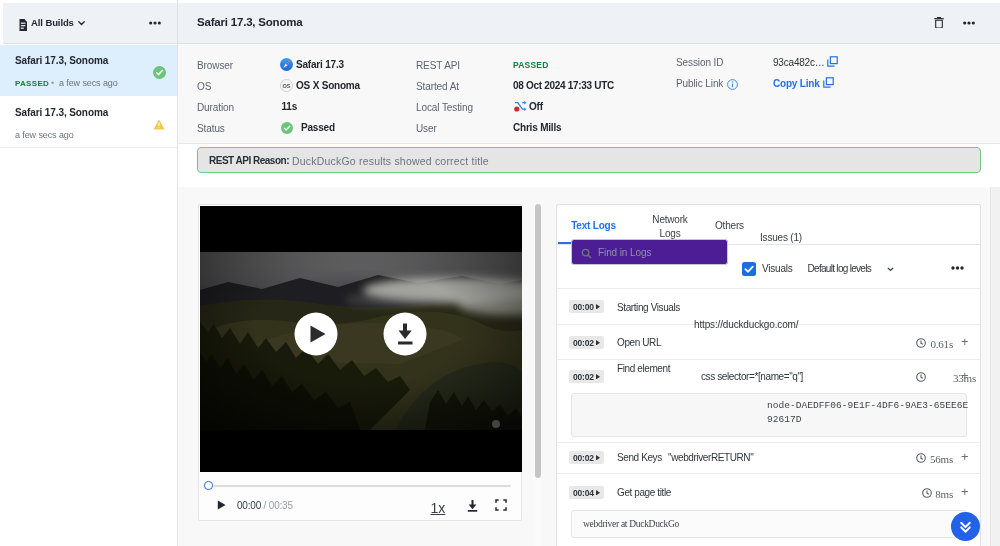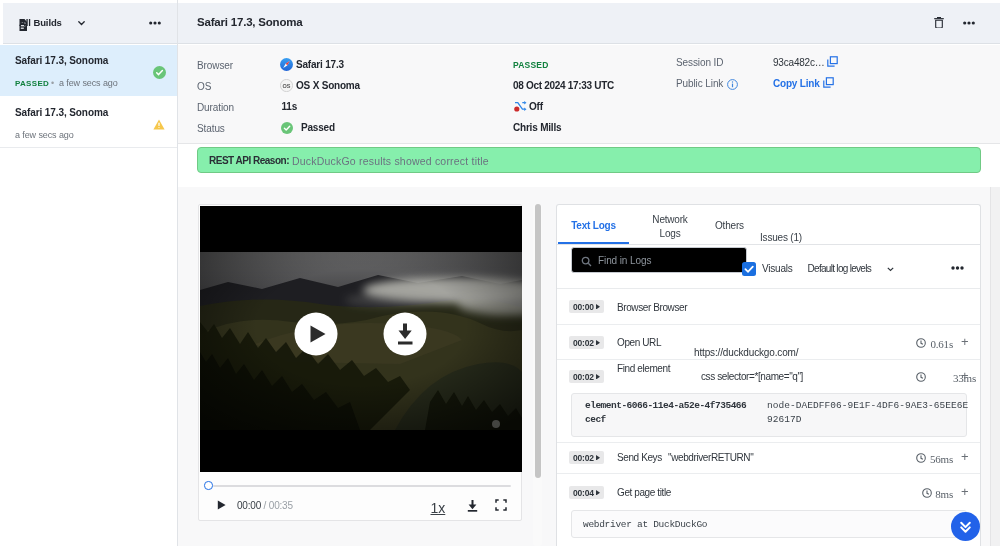--- a/index.html
+++ b/index.html
@@ -20,21 +20,21 @@
 <body>
 
 <div class="abs" style="left:0;top:0;width:178px;height:546px;background:#fff;border-right:1px solid #e0e3e7;">
   <div class="abs" style="left:3px;top:3px;width:174px;height:41px;background:#eef1f6;border-bottom:1px solid #dde1e6;">
     <svg class="abs" style="left:14.5px;top:15.5px" width="10" height="12" viewBox="0 0 10 12">
       <path d="M1.5 0 h5 l2.5 3 v9 h-7.5 z" fill="#23272f"></path>
       <rect x="2.8" y="3.6" width="4.6" height="1.2" fill="#eef1f6"></rect>
       <rect x="2.8" y="6.1" width="4.6" height="1.2" fill="#eef1f6"></rect>
       <rect x="2.8" y="8.6" width="3" height="1.2" fill="#eef1f6"></rect>
     </svg>
-    <div class="abs" style="left:16px;top:14px;font-size:9.5px;letter-spacing:-0.1px;font-weight:700;color:#23272f;">All Builds</div>
+    <div class="abs" style="left:28px;top:14px;font-size:9.5px;letter-spacing:-0.1px;font-weight:700;color:#23272f;">All Builds</div>
     <svg class="abs" style="left:75px;top:18px" width="7" height="5" viewBox="0 0 7 5">
         <path d="M0.8 0.8 l2.7 2.7 L6.2 0.8" stroke="#23272f" stroke-width="1.3" fill="none" stroke-linecap="round"></path>
       </svg>
     <svg class="abs" style="left:145.5px;top:18px;" width="12" height="4" viewBox="0 0 12 4">
         <circle cx="1.7" cy="2" r="1.55" fill="#23272f"></circle>
         <circle cx="6" cy="2" r="1.55" fill="#23272f"></circle>
         <circle cx="10.3" cy="2" r="1.55" fill="#23272f"></circle>
       </svg>
   </div>
   <div class="abs" style="left:0;top:45px;width:177px;height:51px;background:#ddeefc;">
@@ -91,20 +91,21 @@
     <text x="6.5" y="9" text-anchor="middle" font-size="5.5" font-weight="bold" fill="#555" font-family="Liberation Sans">OS</text>
   </svg>
   <div class="abs val" style="left:118px;top:34.5px;">OS X Sonoma</div>
   <div class="abs val" style="left:103.5px;top:55.5px;">11s</div>
   <svg class="abs" style="left:102.5px;top:76.5px;" width="12" height="12" viewBox="0 0 12 12">
       <circle cx="6" cy="6" r="6" fill="#69c578"></circle>
       <path d="M3.4 6.2 l1.8 1.8 L8.7 4.2" stroke="#fff" stroke-width="1.4" fill="none" stroke-linecap="round" stroke-linejoin="round"></path>
     </svg>
   <div class="abs val" style="left:123px;top:77px;">Passed</div>
 
+  <div class="abs lbl" style="left:238px;top:10px;">REST API<br>Started At<br>Local Testing<br>User</div>
   <div class="abs" style="left:335px;top:14.5px;font-size:8.5px;font-weight:700;color:#12813f;letter-spacing:0.2px;line-height:10px;">PASSED</div>
   <div class="abs val" style="left:335px;top:34.5px;letter-spacing:-0.3px;">08 Oct 2024 17:33 UTC</div>
   <svg class="abs" style="left:336px;top:55px;" width="13" height="12" viewBox="0 0 13 12">
     <path d="M1 2.7 h2.8 l4.6 6.5 h2.3" stroke="#2f86e8" stroke-width="1.3" fill="none"></path>
     <path d="M4.9 9.2 h-1.3 M8.3 2.7 h2.4" stroke="#2f86e8" stroke-width="1.3" fill="none"></path>
     <path d="M10.2 0.9 l2.3 1.8 -2.3 1.8 z M10.2 7.4 l2.3 1.8 -2.3 1.8 z" fill="#2f86e8"></path>
     <circle cx="2.8" cy="9" r="2.6" fill="#cc2b2b"></circle>
   </svg>
   <div class="abs val" style="left:351px;top:55.5px;">Off</div>
   <div class="abs val" style="left:335px;top:76.5px;">Chris Mills</div>
@@ -119,21 +120,21 @@
   <svg class="abs" style="left:649px;top:11px;" width="11" height="11" viewBox="0 0 11 11">
       <rect x="3.4" y="0.8" width="6.8" height="6.8" fill="none" stroke="#2471e6" stroke-width="1.2"></rect>
       <path d="M7.6 10.2 H0.8 V3.4" fill="none" stroke="#2471e6" stroke-width="1.2"></path>
     </svg>
   <div class="abs val" style="left:595px;top:32.5px;color:#2471e6;">Copy Link</div>
   <svg class="abs" style="left:645px;top:32px;" width="11" height="11" viewBox="0 0 11 11">
       <rect x="3.4" y="0.8" width="6.8" height="6.8" fill="none" stroke="#2471e6" stroke-width="1.2"></rect>
       <path d="M7.6 10.2 H0.8 V3.4" fill="none" stroke="#2471e6" stroke-width="1.2"></path>
     </svg>
 
-  <div class="abs" style="left:19px;top:102px;width:784px;height:26px;background:#86efac;border:1px solid #70ca85;border-radius:4px;">
+  <div class="abs" style="left:19px;top:102px;width:784px;height:26px;background:#e5e5e5;border:1px solid #70ca85;border-radius:4px;">
     <div class="abs" style="left:11px;top:7px;font-size:10px;letter-spacing:-0.5px;font-weight:700;color:#2a2f36;">REST API Reason:</div>
     <div class="abs" style="left:94px;top:7px;font-size:10.5px;letter-spacing:0.2px;color:#6b7280;">DuckDuckGo results showed correct title</div>
   </div>
 </div>
 
 <div class="abs" style="left:178px;top:187px;width:822px;height:359px;background:#f8f8f9;"></div>
 
 <div class="abs" style="left:198px;top:204px;width:324px;height:317px;background:#fdfdfd;border:1px solid #e4e4e6;border-radius:2px;">
   <div class="abs" style="left:1px;top:1px;width:322px;height:266px;background:#000;"></div>
   <svg class="abs" style="left:1px;top:47px;" width="322" height="178" viewBox="0 0 322 178">
@@ -195,21 +196,21 @@
 <div class="abs" style="left:533px;top:204px;width:9px;height:342px;background:#fafafa;border-radius:4px;"></div>
 <div class="abs" style="left:534.5px;top:204px;width:6.5px;height:274px;background:#c5c5c5;border-radius:3px;"></div>
 
 <div class="abs" style="left:556px;top:204px;width:425px;height:342px;background:#fff;border:1px solid #dfe1e4;border-bottom:none;border-radius:3px 3px 0 0;">
   <div class="abs" style="left:1px;top:15px;width:71px;text-align:center;font-size:10px;letter-spacing:-0.2px;font-weight:700;color:#2471e6;line-height:12px;">Text Logs</div>
   <div class="abs" style="left:83px;top:8px;width:60px;text-align:center;font-size:10px;letter-spacing:-0.2px;color:#383f47;line-height:14px;">Network<br>Logs</div>
   <div class="abs" style="left:158px;top:15px;font-size:10px;letter-spacing:-0.2px;color:#383f47;line-height:12px;">Others</div>
   <div class="abs" style="left:203px;top:15px;font-size:10px;letter-spacing:-0.2px;color:#383f47;line-height:12px;margin-top:12px;">Issues (1)</div>
   <div class="abs" style="left:1px;top:36.5px;width:71px;height:2.5px;background:#2471e6;"></div>
   <div class="abs" style="left:0;top:39px;width:423px;height:1px;background:#e2e4e7;"></div>
-  <div class="abs" style="left:14px;top:42px;width:176px;height:26px;border:1px solid #c6cad0;border-radius:3px;background:#000000;">
+  <div class="abs" style="left:14px;top:34px;width:157px;height:26px;border:1px solid #c6cad0;border-radius:3px;background:#4c1d95;">
     <svg class="abs" style="left:9px;top:7.5px;" width="11" height="11" viewBox="0 0 11 11" fill="none" stroke="#6f7680" stroke-width="1.3">
         <circle cx="4.6" cy="4.6" r="3.3"></circle>
         <path d="M7.3 7.3 L10 10"></path>
       </svg>
     <div class="abs" style="left:26px;top:7px;font-size:10px;letter-spacing:-0.1px;color:#8e959d;">Find in Logs</div>
   </div>
   <div class="abs" style="left:185px;top:57px;width:14px;height:14px;background:#1a6fe0;border-radius:2.5px;">
     <svg width="14" height="14" viewBox="0 0 14 14">
         <path d="M3.4 7.2 l2.6 2.6 L10.8 4.6" stroke="#fff" stroke-width="1.8" fill="none" stroke-linecap="round"></path>
       </svg>
@@ -225,31 +226,31 @@
       <circle cx="11" cy="2" r="1.7" fill="#23272f"></circle>
     </svg>
   <div class="abs" style="left:0;top:83px;width:423px;height:1px;background:#e9ebed;"></div>
 
   <div class="abs badge" style="left:12px;top:95px;">
       <span>00:00</span>
     <svg style="position:absolute;right:4px;top:3.8px;" width="4" height="5.5" viewBox="0 0 4 5.5">
         <path d="M0 0 L4 2.75 L0 5.5 Z" fill="#2f353c"></path>
       </svg>
     </div>
-  <div class="abs logtxt" style="left:60px;top:96.5px;">Browser Browser</div>
+  <div class="abs logtxt" style="left:60px;top:96.5px;">Starting Visuals</div>
   <div class="abs" style="left:0;top:118.5px;width:423px;height:1px;background:#ebedef;"></div>
 
   <div class="abs badge" style="left:12px;top:131px;">
       <span>00:02</span>
     <svg style="position:absolute;right:4px;top:3.8px;" width="4" height="5.5" viewBox="0 0 4 5.5">
         <path d="M0 0 L4 2.75 L0 5.5 Z" fill="#2f353c"></path>
       </svg>
     </div>
   <div class="abs logtxt" style="left:60px;top:131.5px;">Open URL</div>
-  <div class="abs logtxt gray" style="left:114px;top:142px;letter-spacing:-0.15px;padding-left:23px;">https://duckduckgo.com/</div>
+  <div class="abs logtxt gray" style="left:114px;top:114px;letter-spacing:-0.15px;padding-left:23px;">https://duckduckgo.com/</div>
   <svg class="abs" style="left:359px;top:132.8px;" width="10" height="10" viewBox="0 0 10 10" fill="none" stroke="#5a6169" stroke-width="1.1">
       <circle cx="5" cy="5" r="4.3"></circle>
       <path d="M5 2.4 V5.3 L6.9 6.3"></path>
     </svg>
   <div class="abs ltime" style="left:370px;top:132.5px;">0.61s</div>
   <div class="abs" style="left:404px;top:129px;font-size:13px;color:#6a7077;">+</div>
   <div class="abs" style="left:0;top:153.5px;width:423px;height:1px;background:#ebedef;"></div>
 
   <div class="abs badge" style="left:12px;top:165px;">
       <span>00:02</span>
@@ -259,21 +260,20 @@
     </div>
   <div class="abs logtxt" style="left:60px;top:158px;">Find element</div>
   <div class="abs logtxt gray" style="left:144px;top:165.5px;">css selector=*[name="q"]</div>
   <svg class="abs" style="left:359px;top:166.8px;" width="10" height="10" viewBox="0 0 10 10" fill="none" stroke="#5a6169" stroke-width="1.1">
       <circle cx="5" cy="5" r="4.3"></circle>
       <path d="M5 2.4 V5.3 L6.9 6.3"></path>
     </svg>
   <div class="abs ltime" style="left:370px;top:166.5px;padding-left:26px;">33ms</div>
   <div class="abs" style="left:404px;top:163px;font-size:13px;color:#6a7077;">+</div>
   <div class="abs" style="left:14px;top:187.5px;width:396px;height:44px;background:#f7f7f8;border:1px solid #e5e6e8;border-radius:3px;">
-    <div class="abs mono" style="left:13px;top:5px;letter-spacing:-0.5px;font-weight:700;color:#2f353c;line-height:14.5px;">element-6066-11e4-a52e-4f735466<br>cecf</div>
     <div class="abs mono" style="left:195px;top:5px;letter-spacing:0.05px;line-height:14.5px;">node-DAEDFF06-9E1F-4DF6-9AE3-65EE6E<br>92617D</div>
   </div>
   <div class="abs" style="left:0;top:237px;width:423px;height:1px;background:#ebedef;"></div>
 
   <div class="abs badge" style="left:12px;top:246px;">
       <span>00:02</span>
     <svg style="position:absolute;right:4px;top:3.8px;" width="4" height="5.5" viewBox="0 0 4 5.5">
         <path d="M0 0 L4 2.75 L0 5.5 Z" fill="#2f353c"></path>
       </svg>
     </div>
@@ -295,21 +295,21 @@
     </div>
   <div class="abs logtxt" style="left:60px;top:281.5px;">Get page title</div>
   <svg class="abs" style="left:365px;top:282.8px;" width="10" height="10" viewBox="0 0 10 10" fill="none" stroke="#5a6169" stroke-width="1.1">
       <circle cx="5" cy="5" r="4.3"></circle>
       <path d="M5 2.4 V5.3 L6.9 6.3"></path>
     </svg>
   <div class="abs ltime" style="left:370px;top:282.5px;">8ms</div>
   <div class="abs" style="left:404px;top:279px;font-size:13px;color:#6a7077;">+</div>
 
   <div class="abs" style="left:14px;top:304.5px;width:396px;height:28px;background:#fbfbfc;border:1px solid #e5e6e8;border-radius:3px;">
-    <div class="abs mono" style="left:11px;top:8px;">webdriver at DuckDuckGo</div>
+    <div class="abs mono" style="left:11px;top:8px;font-family:Liberation Serif, serif;">webdriver at DuckDuckGo</div>
   </div>
   <div class="abs" style="left:393.5px;top:306.5px;width:29px;height:29px;background:#2262e9;border-radius:50%;">
     <svg width="29" height="29" viewBox="0 0 29 29" fill="none" stroke="#fff" stroke-width="2" stroke-linecap="round" stroke-linejoin="round">
         <path d="M10.2 10.8 L14.5 15.1 L18.8 10.8 M10.2 15.4 L14.5 19.7 L18.8 15.4"></path>
       </svg>
   </div>
 </div>
 <div class="abs" style="left:990px;top:187px;width:10px;height:359px;background:#f1f1f2;border-left:1px solid #e4e4e6;"></div>
 
 </body></html>

